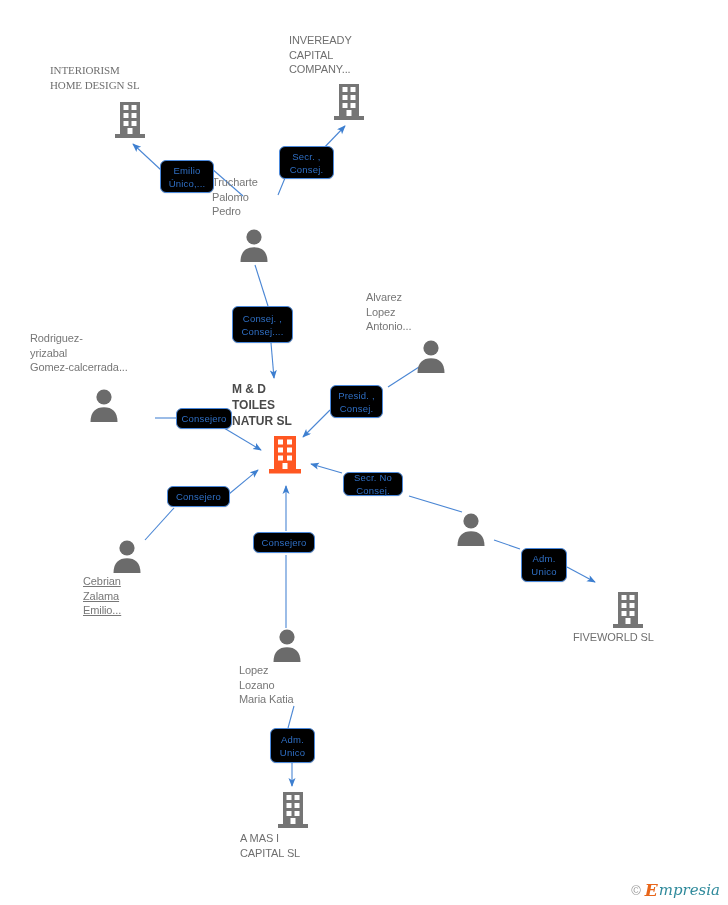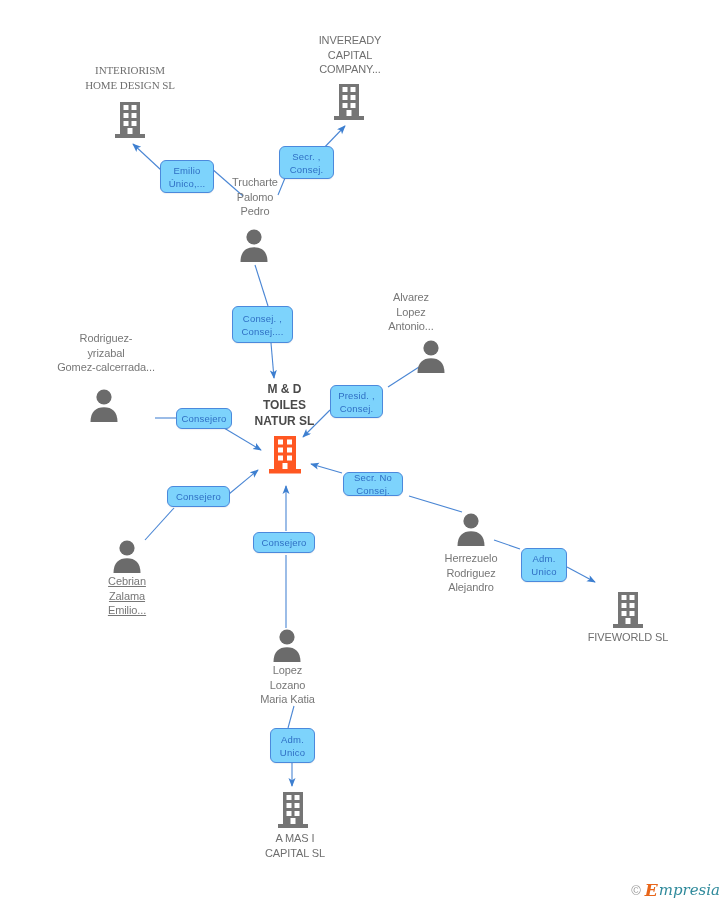--- a/index.html
+++ b/index.html
@@ -26,21 +26,20 @@
     height: 905px;
     pointer-events: none;
   }
 
   
   .node-label {
     position: absolute;
     color: #777777;
     font-size: 11px;
     line-height: 14.5px;
-    text-align: center;
     white-space: pre-line;
     letter-spacing: -0.1px;
   }
   .node-label.company {
     color: #6f6f6f;
   }
   .node-label.focus {
     color: #4a4a4a;
     font-weight: bold;
     font-size: 12px;
@@ -51,21 +50,21 @@
   
   .icon {
     position: absolute;
   }
   .icon svg { display: block; }
 
   
   .chip {
     position: absolute;
     box-sizing: border-box;
-    background: #7dd3fc;
+    background: #000000;
     border: 1px solid #4b89dc;
     border-radius: 6px;
     color: #2f6fc4;
     font-size: 9.5px;
     line-height: 13px;
     text-align: center;
     white-space: pre-line;
     display: flex;
     align-items: center;
     justify-content: center;
@@ -302,23 +301,20 @@
 Antonio...</div>
 
   <div class="node-label focus" style="left:232px; top:381px; width:105px;">M &amp; D
 TOILES
 NATUR SL</div>
 
   <div class="node-label" style="left:83px; top:574px; width:88px;text-decoration:underline;">Cebrian
 Zalama
 Emilio...</div>
 
-  <div class="node-label" style="left:419px; top:551px; width:104px;">Herrezuelo
-Rodriguez
-Alejandro</div>
 
   <div class="node-label company" style="left:573px; top:630px; width:110px;">FIVEWORLD SL</div>
 
   <div class="node-label" style="left:239px; top:663px; width:97px;">Lopez
 Lozano
 Maria Katia</div>
 
   <div class="node-label company" style="left:240px; top:831px; width:110px;">A MAS I
 CAPITAL SL</div>
 

